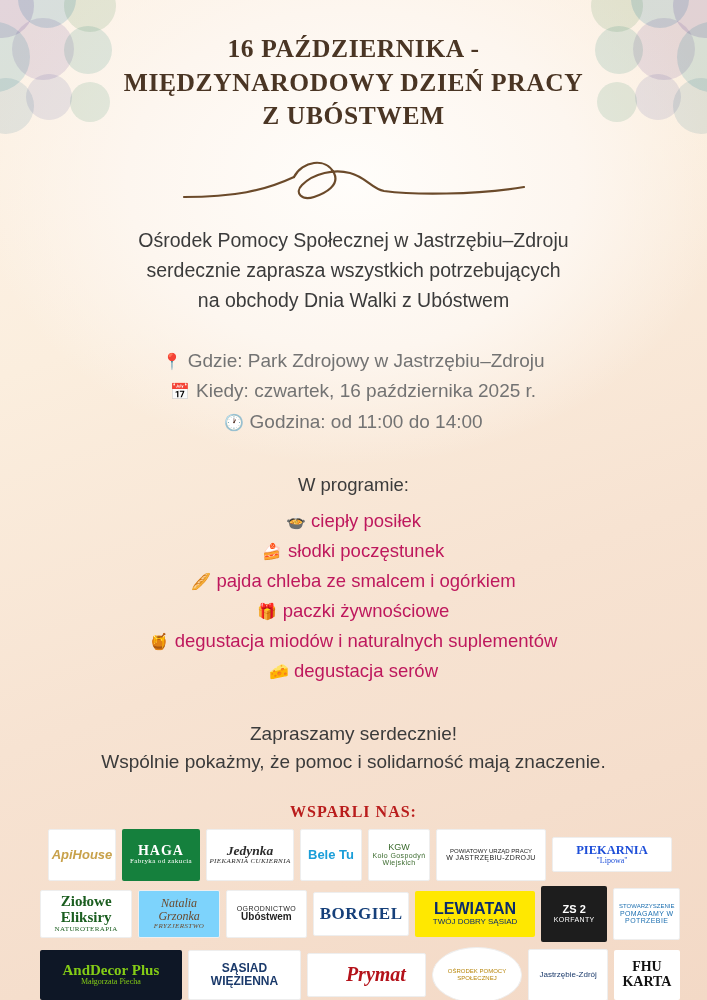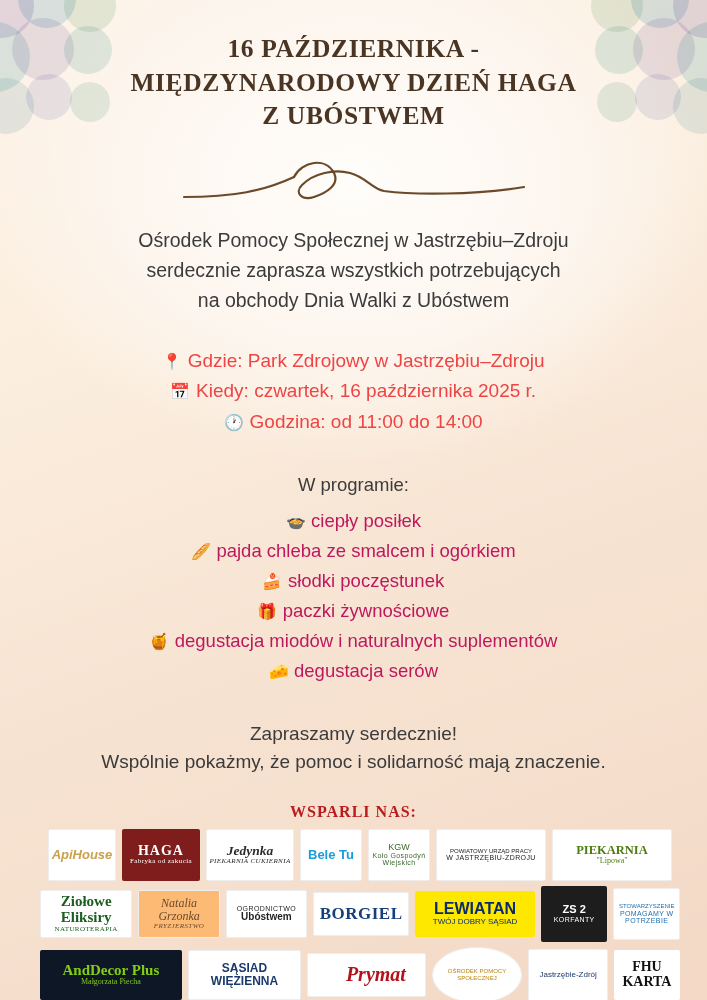--- a/index.html
+++ b/index.html
@@ -63,21 +63,21 @@
     color: #3b3b3b;
     line-height: 1.55;
     margin: 16px auto 0 auto;
     max-width: 540px;
   }
   .lead .ln { display: block; }
 
   .details {
     margin: 30px auto 16px auto;
     font-size: 19px;
-    color: #ef4444;
+    color: #737373;
     line-height: 1.62;
     max-width: 540px;
   }
   .details .row { display: block; white-space: nowrap; }
   .emo { font-family: "DejaVu Sans", sans-serif; font-size: 16px; }
 
   .program-title {
     margin: 36px 0 6px 0;
     font-size: 18.5px;
     color: #3b3b3b;
@@ -127,30 +127,30 @@
     align-items: center;
     justify-content: center;
     text-align: center;
     overflow: hidden;
     border-radius: 2px;
     line-height: 1.05;
   }
 
   
   .l-apihouse { width: 68px; height: 52px; background: #ffffff; color: #c8a14a; font-size: 13px; font-style: italic; font-weight: bold; border: 1px solid #eee; }
-  .l-haga { width: 78px; height: 52px; background: #7f1d1d; color: #fff; font-family: "Liberation Serif", serif; font-size: 14px; font-weight: bold; letter-spacing: 1px; }
+  .l-haga { width: 78px; height: 52px; background: #15803d; color: #fff; font-family: "Liberation Serif", serif; font-size: 14px; font-weight: bold; letter-spacing: 1px; }
   .l-jedynka { width: 88px; height: 52px; background: #fff; color: #2b2b2b; font-family: "Liberation Serif", serif; font-size: 13.5px; font-weight: bold; font-style: italic; border: 1px solid #eee; }
   .l-beletu { width: 62px; height: 52px; background: #fff; color: #1a9ed9; font-size: 13px; font-weight: bold; border: 1px solid #eee; }
   .l-kgw { width: 62px; height: 52px; background: #fff; color: #3b6b2e; font-size: 9px; border: 1px solid #eee; }
   .l-pup { width: 110px; height: 52px; background: #fff; color: #222; font-size: 6px; border: 1px solid #eee; padding: 0 3px; }
-  .l-piekarnia { width: 120px; height: 52px; background: #fff; color: #4d7c0f; font-family: "Liberation Serif", serif; font-size: 12.5px; font-weight: bold; border: 1px solid #eee; }
+  .l-piekarnia { width: 120px; height: 35px; background: #fff; color: #1d4ed8; font-family: "Liberation Serif", serif; font-size: 12.5px; font-weight: bold; border: 1px solid #eee; }
 
   
   .l-ziolowe { width: 100px; height: 48px; background: #fff; color: #1b5e20; font-family: "Liberation Serif", serif; font-size: 15px; font-weight: bold; border: 1px solid #eee; }
-  .l-natalia { width: 88px; height: 48px; background: #fdba74; color: #6b4a2e; font-family: "Liberation Serif", serif; font-size: 12px; font-style: italic; border: 1px solid #eee; }
+  .l-natalia { width: 88px; height: 48px; background: #7dd3fc; color: #6b4a2e; font-family: "Liberation Serif", serif; font-size: 12px; font-style: italic; border: 1px solid #eee; }
   .l-ogrodnictwo { width: 88px; height: 48px; background: #fff; color: #1f1f1f; font-size: 10px; font-weight: bold; border: 1px solid #eee; }
   .l-borgiel { width: 104px; height: 44px; background: #fff; color: #16407a; font-family: "Liberation Serif", serif; font-size: 17px; font-weight: bold; letter-spacing: .5px; border: 1px solid #eee; }
   .l-lewiatan { width: 130px; height: 46px; background: #ffe800; color: #0a2b6b; font-size: 16px; font-weight: bold; }
   .l-zs2 { width: 72px; height: 56px; background: #1d1d1d; color: #fff; font-size: 11px; font-weight: bold; }
   .l-stow { width: 72px; height: 52px; background: #fff; color: #1c6fb0; font-size: 6px; border: 1px solid #eee; }
 
   
   .l-anddecor { width: 150px; height: 50px; background: #0e1726; color: #84cc16; font-family: "Liberation Serif", serif; font-size: 15px; font-weight: bold; }
   .l-sluzba { width: 120px; height: 50px; background: #fff; color: #1b3a6b; font-size: 12px; font-weight: bold; border: 1px solid #eee; }
   .l-prymat { width: 124px; height: 44px; background: #fff; color: #b4121a; font-family: "Liberation Serif", serif; font-size: 20px; font-style: italic; font-weight: bold; border: 1px solid #eee; padding-left: 19px; }
@@ -184,21 +184,21 @@
   <div class="c" style="right:104px; top:56px;  width:48px; height:48px; background:#c6e2de;"></div>
   <div class="c" style="right:18px;  top:108px; width:56px; height:56px; background:#cfe1e9;"></div>
   <div class="c" style="right:66px;  top:104px; width:46px; height:46px; background:#d6d9ec;"></div>
   <div class="c" style="right:110px; top:112px; width:40px; height:40px; background:#cbe4da;"></div>
 </div>
 
 <div class="page">
 
   <h1 class="title">
     <span class="ln">16 PAŹDZIERNIKA -</span>
-    <span class="ln">MIĘDZYNARODOWY DZIEŃ HAGA</span>
+    <span class="ln">MIĘDZYNARODOWY DZIEŃ PRACY</span>
     <span class="ln">Z UBÓSTWEM</span>
   </h1>
 
   <div class="divider">
     <svg viewBox="0 0 360 62" width="360" height="62" xmlns="http://www.w3.org/2000/svg">
       <g fill="none" stroke="#6b4a2a" stroke-width="2.2" stroke-linecap="round">
         <path d="M10,50 C60,50 90,44 120,30"></path>
         <path d="M120,30 C128,14 152,10 160,26 C166,38 152,46 140,50 C128,54 120,46 128,38 C140,26 160,22 176,26 C192,30 198,42 210,44 C240,48 300,48 350,40"></path>
       </g>
     </svg>
@@ -225,26 +225,26 @@
     </span>
   </div>
 
   <p class="program-title">W programie:</p>
   <ul class="program-list">
     <li>
       <span class="emo">🍲</span>
       <span>ciepły posiłek</span>
     </li>
     <li>
+      <span class="emo">🍰</span>
+      <span>słodki poczęstunek</span>
+    </li>
+    <li>
       <span class="emo">🥖</span>
       <span>pajda chleba ze smalcem i ogórkiem</span>
-    </li>
-    <li>
-      <span class="emo">🍰</span>
-      <span>słodki poczęstunek</span>
     </li>
     <li>
       <span class="emo">🎁</span>
       <span>paczki żywnościowe</span>
     </li>
     <li>
       <span class="emo">🍯</span>
       <span>degustacja miodów i naturalnych suplementów</span>
     </li>
     <li>

